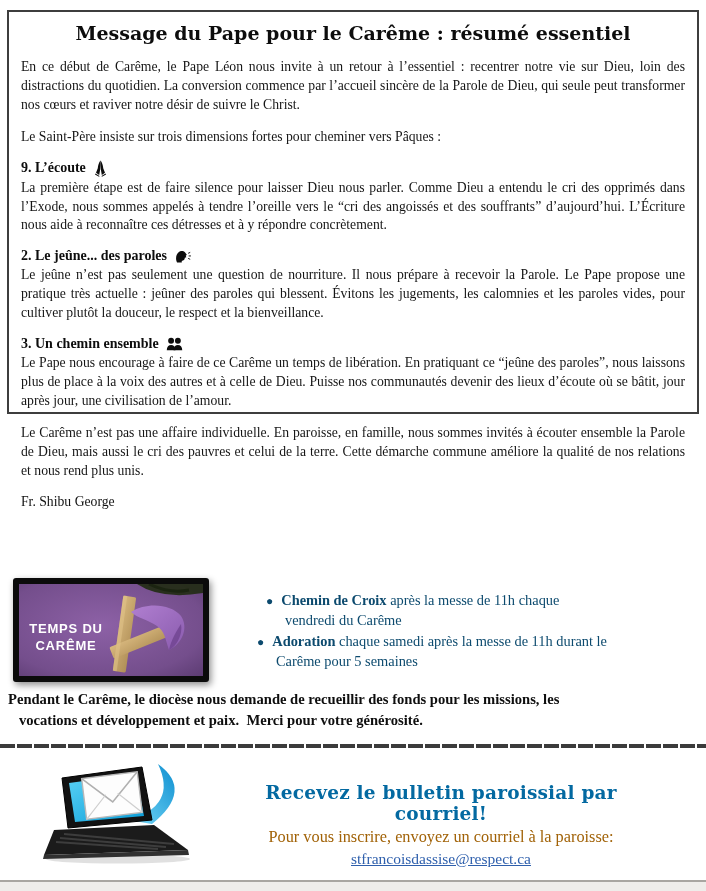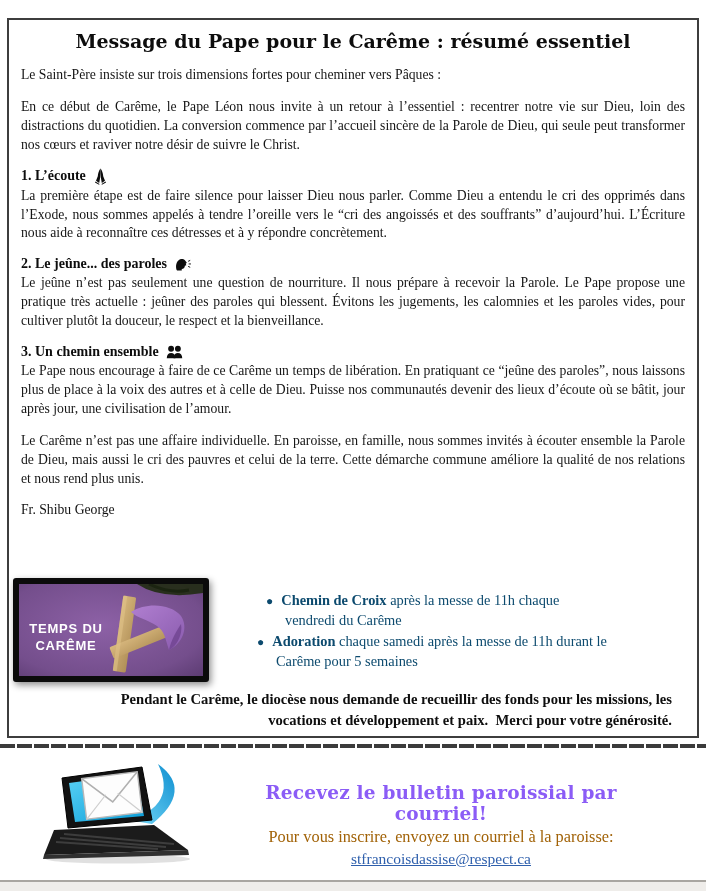--- a/index.html
+++ b/index.html
@@ -5,23 +5,23 @@
   html,body{margin:0;padding:0;}
   body{
     width:706px;height:891px;background:#ffffff;
     font-family:"Liberation Serif", serif;color:#111;
     position:relative;overflow:hidden;
   }
   .page{position:relative;width:706px;height:891px;}
 
   
   .main-box{
-    position:absolute;left:7px;top:10px;width:692px;height:720px;
+    position:absolute;left:7px;top:10px;width:692px;height:404px;
     border:2px solid #3e3e3e;box-sizing:border-box;
-    padding:6px 12px 4px 12px;background:#fff;margin-top:8px;
+    padding:6px 12px 4px 12px;background:#fff;
   }
   .title{
     text-align:center;font-weight:bold;font-size:19px;
     font-family:"DejaVu Serif", serif;
     margin:4px 0 14px 0;color:#0d0d0d;
   }
   .body-p{
     font-size:13.7px;line-height:1.38;text-align:justify;
     margin:0 0 13px 0;color:#151515;
   }
@@ -47,59 +47,59 @@
   .bullets li{padding-left:19px;text-indent:-19px;}
   .bullets li::before{content:"●";font-size:12px;margin-right:8px;}
   .bullets li.first{margin-left:9px;}
   .bullets b{font-weight:bold;}
 
   
   .collection{
     position:absolute;top:689px;left:8px;width:664px;
     font-weight:bold;font-size:14.6px;line-height:1.45;color:#0e0e0e;
   }
-  .collection span{display:block;white-space:pre-wrap;text-align:right;}
+  .collection span{display:block;white-space:pre-wrap;}
   .collection span:last-child{margin-left:11px;}
 
   
   .divider{
     position:absolute;top:744px;left:0;width:706px;height:4px;
     background:repeating-linear-gradient(90deg,#3b3b3b 0 15px,rgba(0,0,0,0) 15px 17px);
   }
 
   
   .newsletter-row{position:absolute;top:758px;left:0;width:706px;height:112px;}
   .laptop{position:absolute;left:36px;top:4px;}
   .news-text{position:absolute;left:236px;top:24px;width:410px;text-align:center;}
   .news-head{
-    font-size:18.5px;font-weight:bold;color:#8b5cf6;
+    font-size:18.5px;font-weight:bold;color:#0369a1;
     font-family:"DejaVu Serif", serif;letter-spacing:.2px;
   }
   .news-instr{font-size:16.3px;color:#a16207;margin-top:3px;}
   .news-link{font-size:15.5px;color:#2e5fac;text-decoration:underline;display:inline-block;margin-top:3px;}
 
   
   .bottom-bar{
     position:absolute;left:0;bottom:0;width:706px;height:11px;
     background:#efedea;border-top:2px solid #a9a6a1;box-sizing:border-box;
   }
 </style>
 </head>
 <body>
 
 <div class="page">
 
   <div class="main-box">
     <div class="title">Message du Pape pour le Carême : résumé essentiel</div>
 
+    <p class="body-p">En ce début de Carême, le Pape Léon nous invite à un retour à l’essentiel : recentrer notre vie sur Dieu, loin des distractions du quotidien. La conversion commence par l’accueil sincère de la Parole de Dieu, qui seule peut transformer nos cœurs et raviver notre désir de suivre le Christ.</p>
     <p class="body-p lead-p">Le Saint-Père insiste sur trois dimensions fortes pour cheminer vers Pâques :</p>
-    <p class="body-p">En ce début de Carême, le Pape Léon nous invite à un retour à l’essentiel : recentrer notre vie sur Dieu, loin des distractions du quotidien. La conversion commence par l’accueil sincère de la Parole de Dieu, qui seule peut transformer nos cœurs et raviver notre désir de suivre le Christ.</p>
 
     <div class="sec-head">
-      <span>1. L’écoute</span>
+      <span>9. L’écoute</span>
       <svg width="15" height="17" viewBox="0 0 16 18" aria-hidden="true">
         <path fill="#0d0d0d" d="M8 0.5 C6.4 2.6 5.3 5.6 5.1 8.8 L3.2 13.6 L6.6 15.9 L7.7 9.8 L8 5.5 Z"></path>
         <path fill="#0d0d0d" d="M8 0.5 C9.6 2.6 10.7 5.6 10.9 8.8 L12.8 13.6 L9.4 15.9 L8.3 9.8 L8 5.5 Z"></path>
         <path fill="#0d0d0d" d="M2.6 14.2 L6.9 16.9 L6.5 17.8 L2.1 15.4 Z"></path>
         <path fill="#0d0d0d" d="M13.4 14.2 L9.1 16.9 L9.5 17.8 L13.9 15.4 Z"></path>
       </svg>
     </div>
     <p class="body-p">La première étape est de faire silence pour laisser Dieu nous parler. Comme Dieu a entendu le cri des opprimés dans l’Exode, nous sommes appelés à tendre l’oreille vers le “cri des angoissés et des souffrants” d’aujourd’hui. L’Écriture nous aide à reconnaître ces détresses et à y répondre concrètement.</p>
 
     <div class="sec-head">

